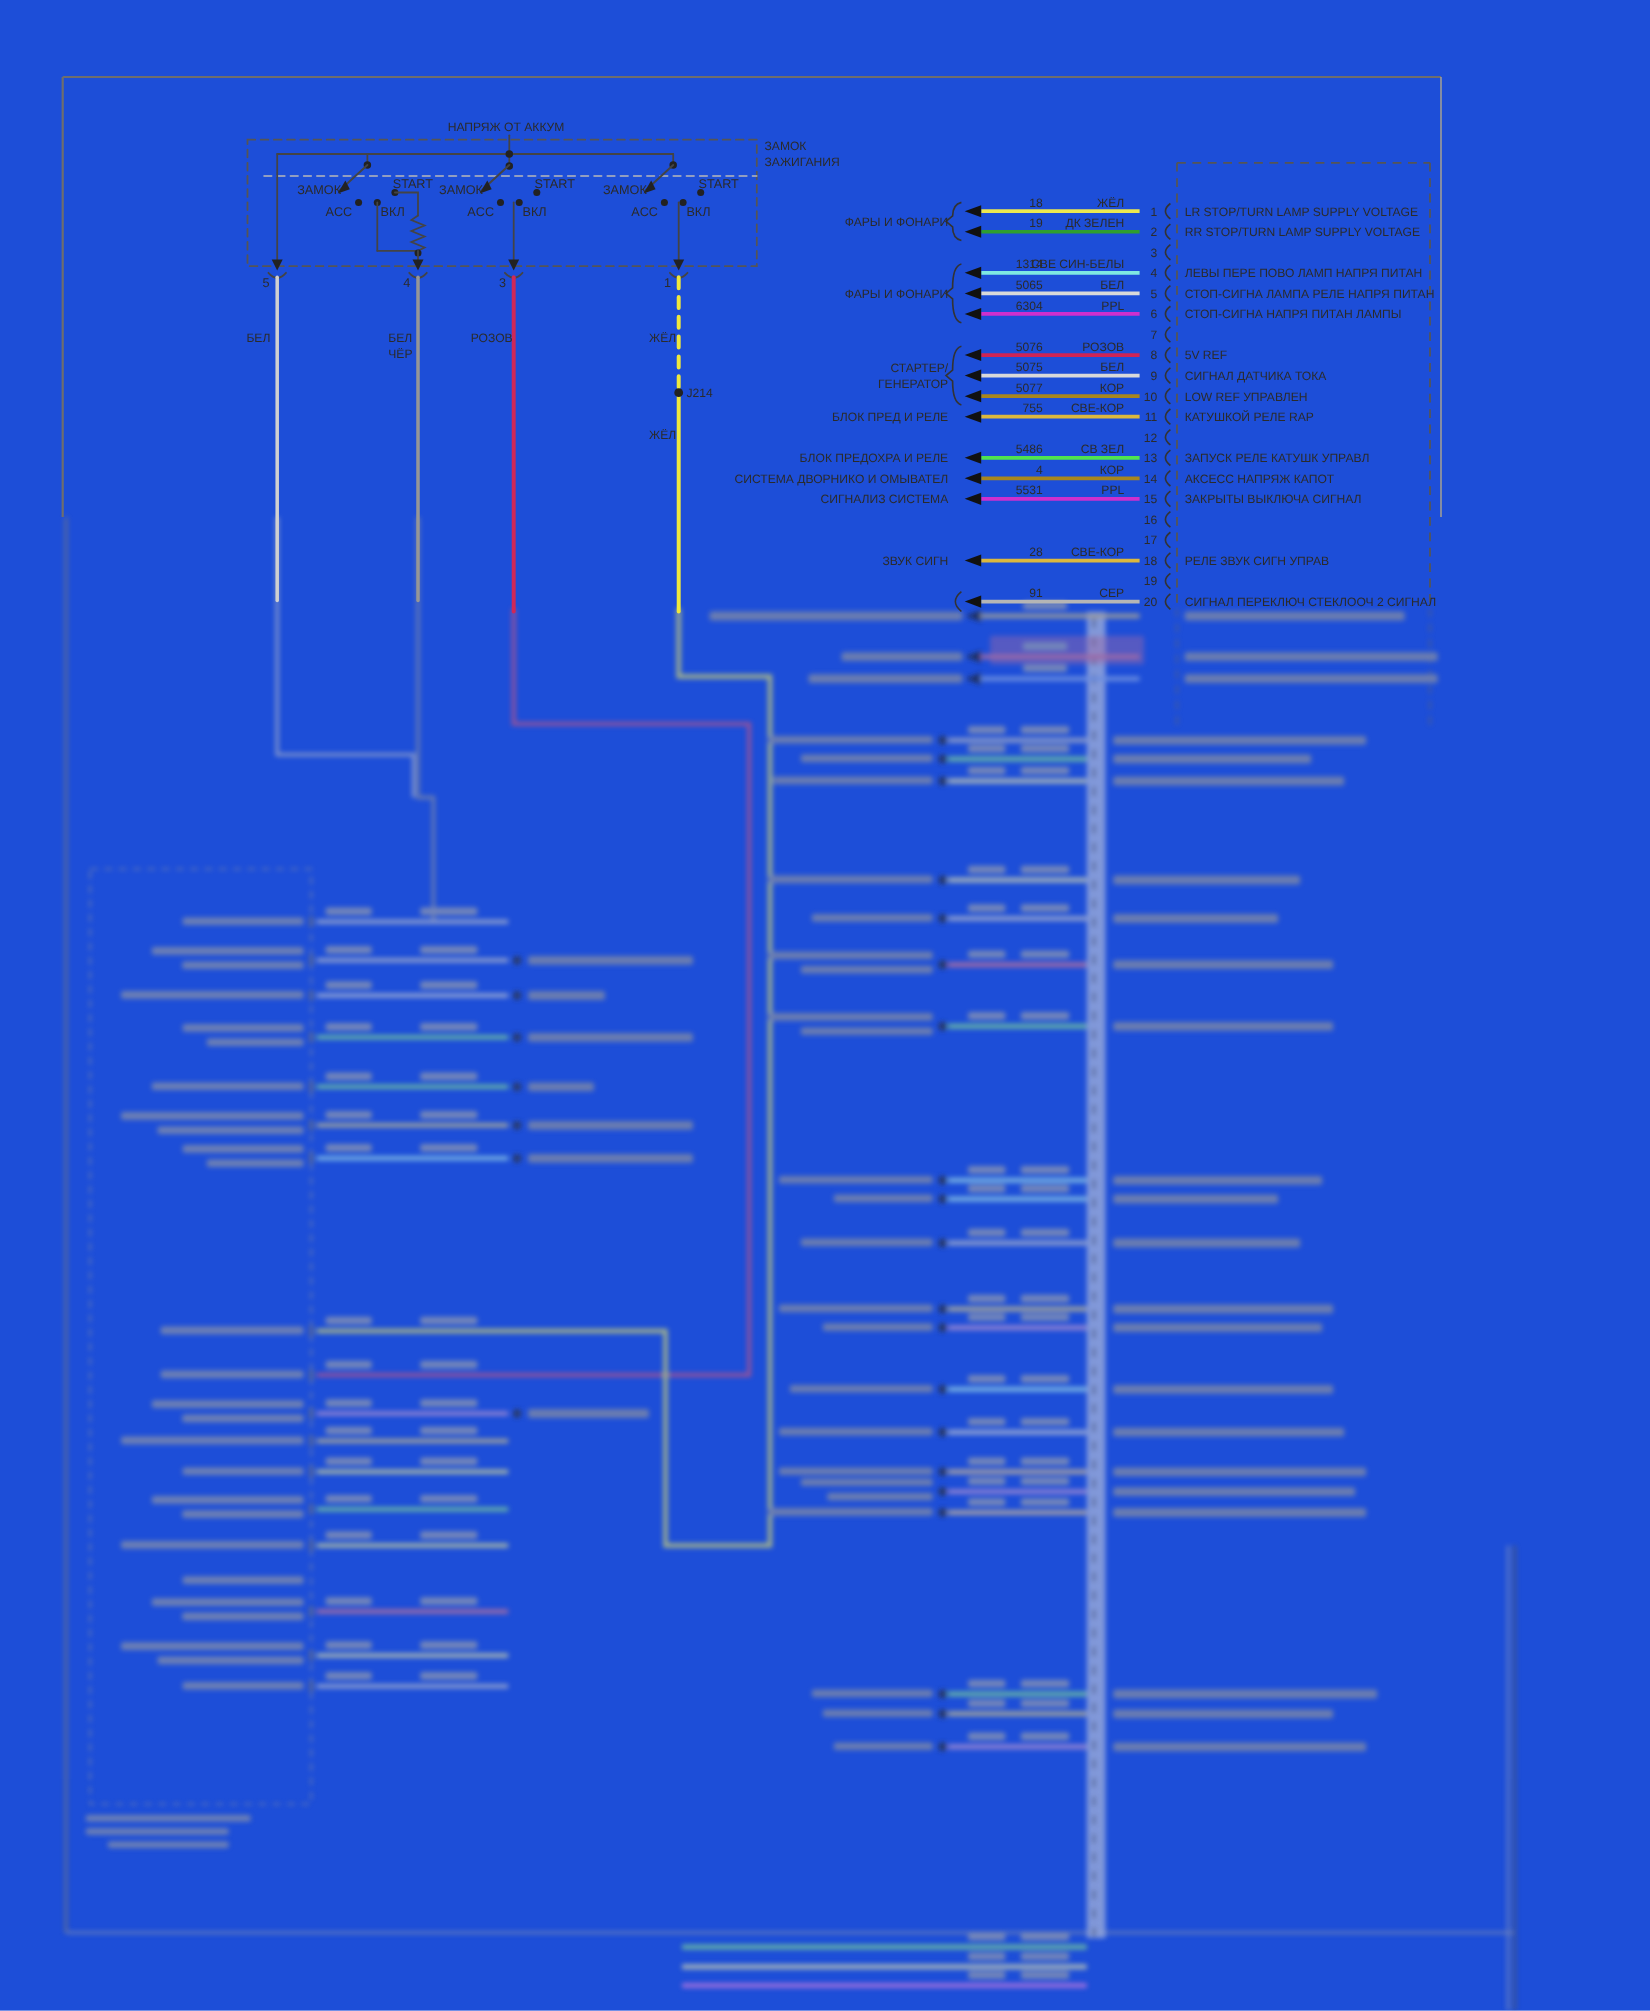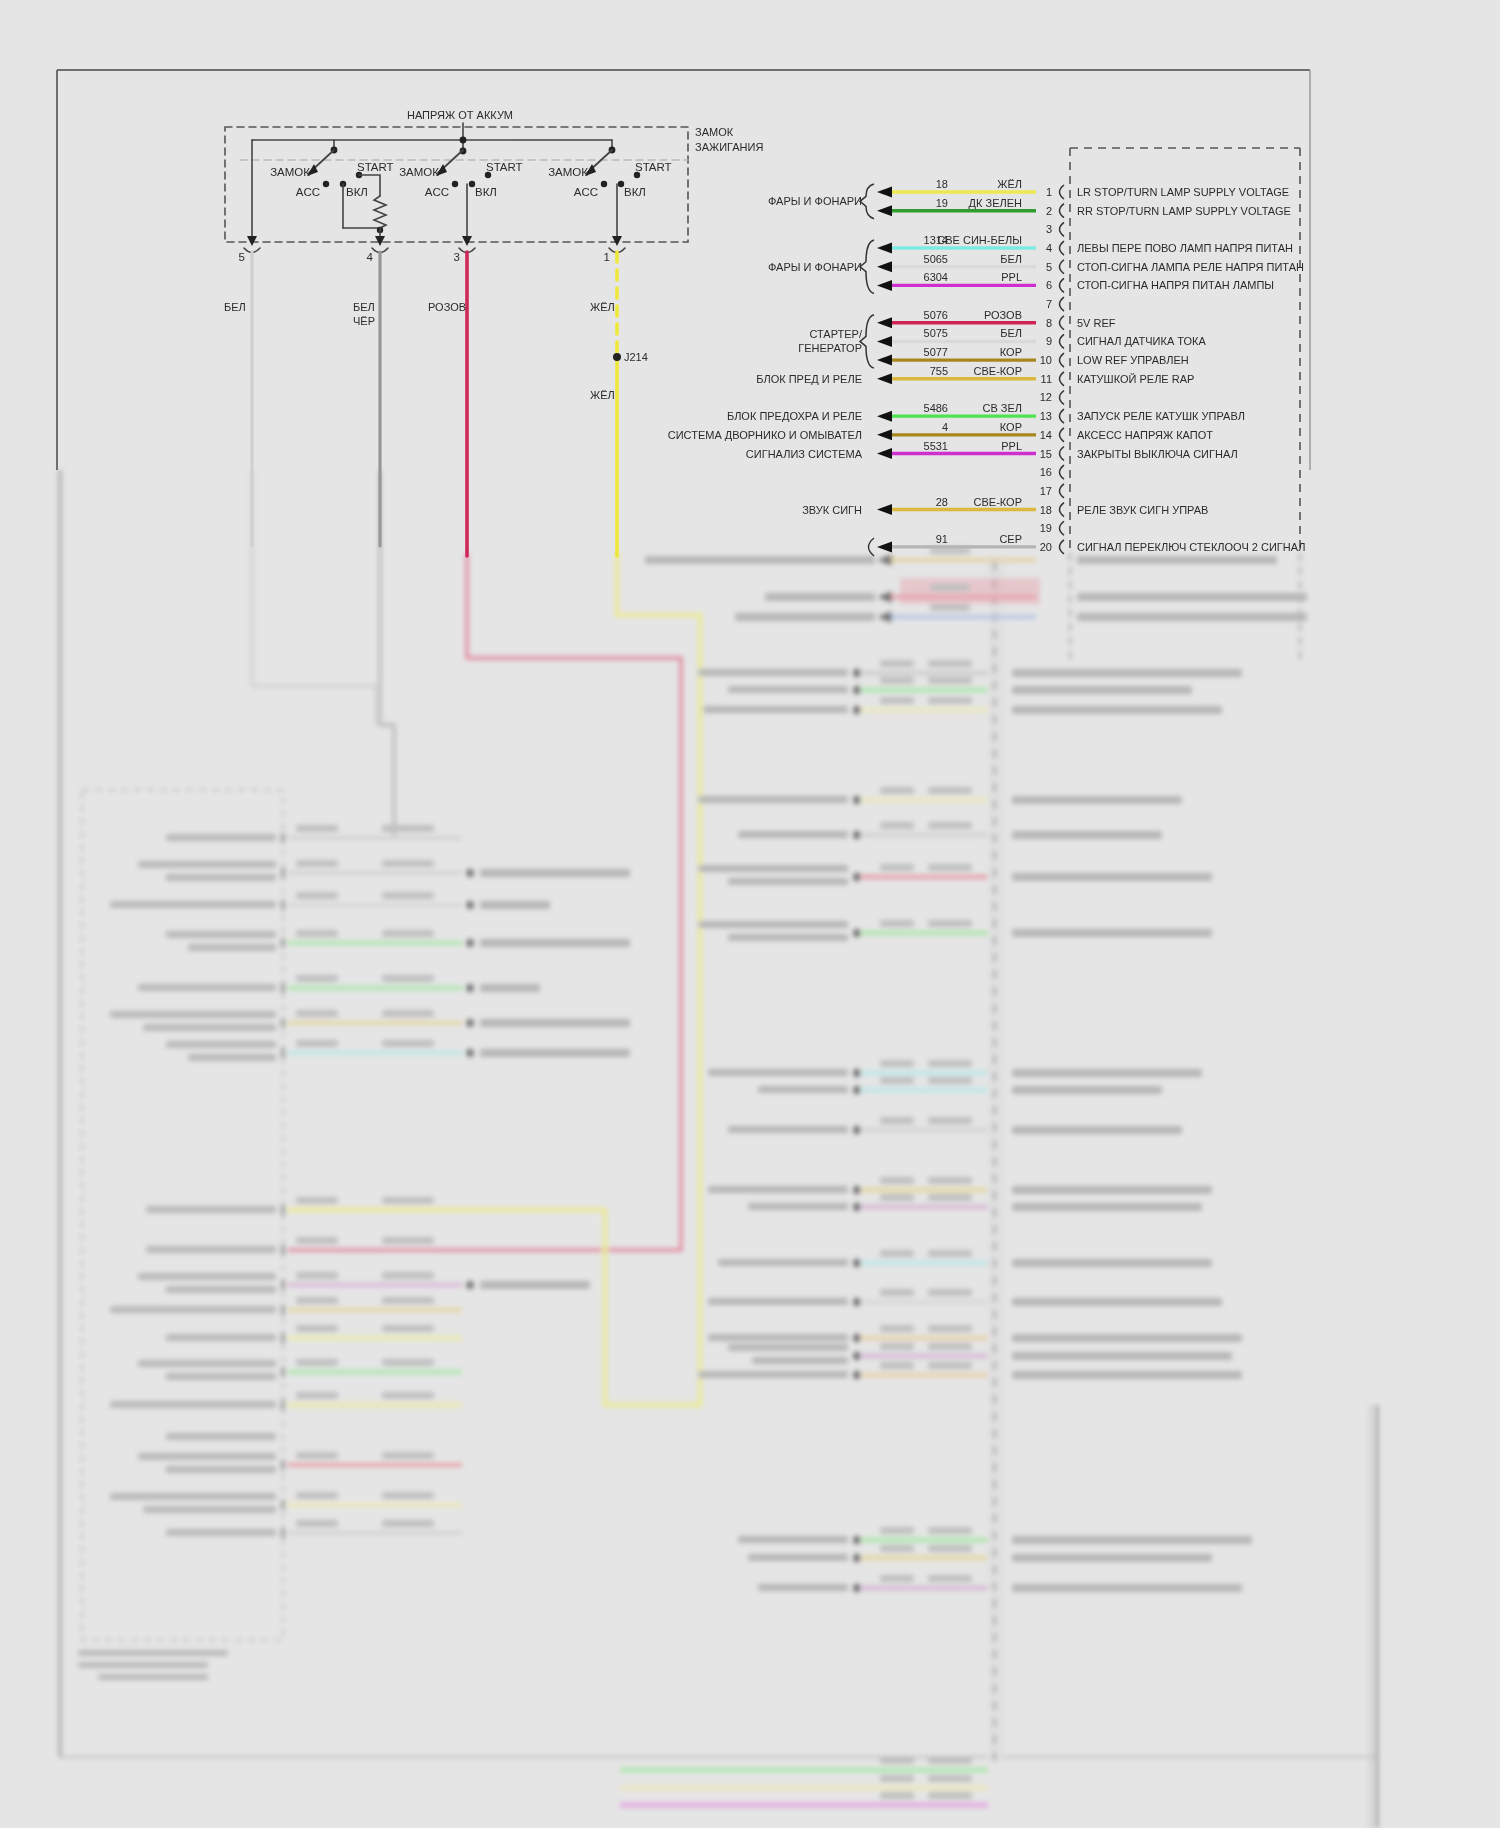--- a/index.html
+++ b/index.html
@@ -1,16 +1,16 @@
 <!DOCTYPE html>
 <html><head>
 <meta charset="utf-8">
 <style>
   html,body{margin:0;padding:0;background:#ffffff;}
-  .stage{position:relative;width:1500px;height:1828px;background:#e5e5e5;overflow:hidden;
+  .stage{position:relative;width:1500px;height:1828px;background:#1d4ed8;overflow:hidden;
          font-family:"Liberation Sans", sans-serif;}
   svg text{font-family:"Liberation Sans", sans-serif; fill:#2b2b2b;}
   .lbl{font-size:11px;}
 </style>
 </head>
 <body>
 
 <div class="stage">
 <svg id="diagram" width="1500" height="1828" viewBox="0 0 1500 1828">
   <defs>

